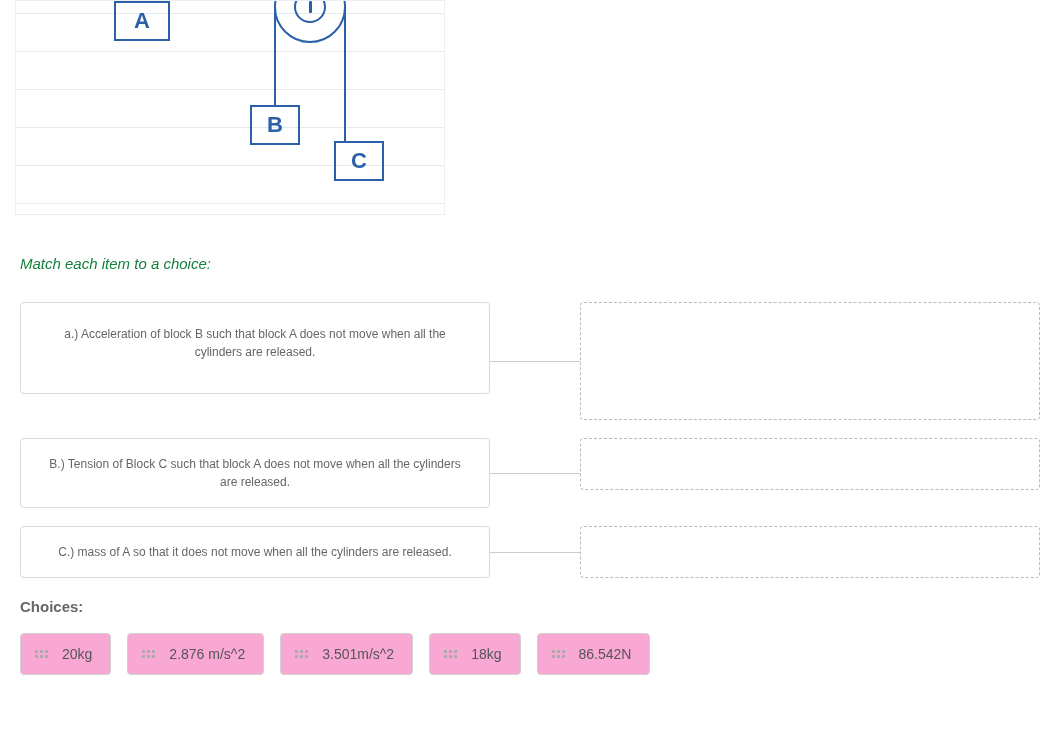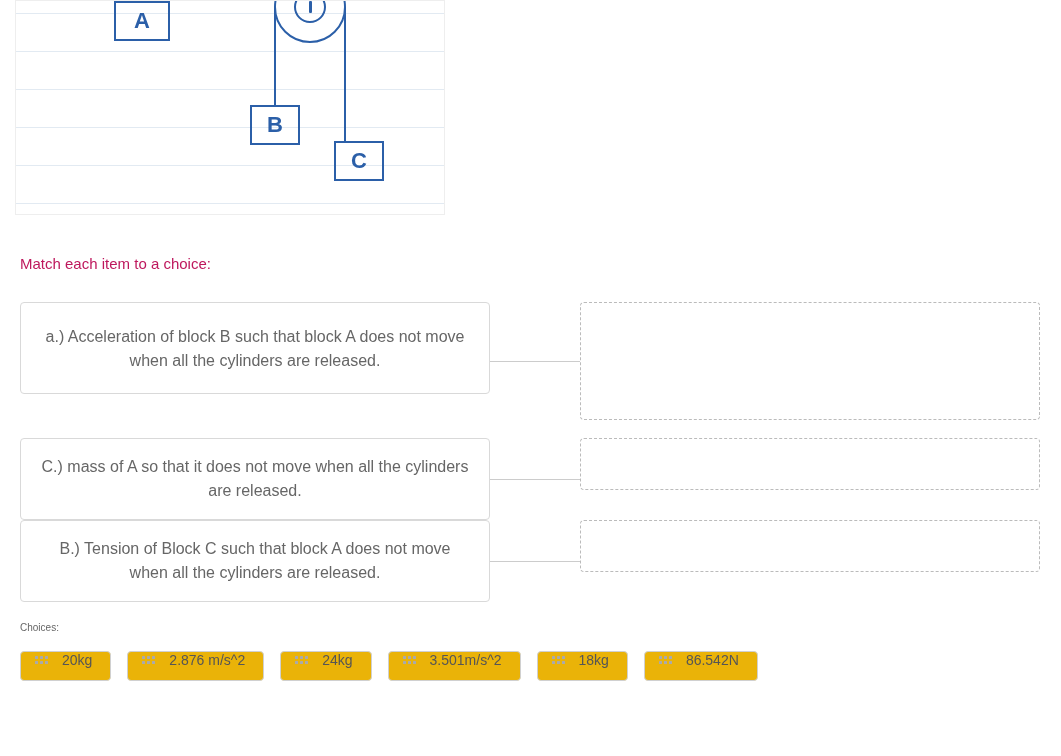--- a/index.html
+++ b/index.html
@@ -63,42 +63,43 @@
     width: 2px;
     background: #2b5fa8;
   }
   .rope-h {
     position: absolute;
     height: 2px;
     background: #2b5fa8;
   }
   .instruction {
     margin: 40px 0 0 20px;
-    color: #be185d;
+    font-style: italic;
+    color: #15803d;
     font-size: 15px;
   }
   .match-area {
     position: relative;
     margin: 30px 0 0 20px;
     width: 1020px;
   }
   .match-row {
     position: relative;
     display: flex;
     align-items: flex-start;
     margin-bottom: 18px;
   }
   .prompt-box {
     width: 470px;
     border: 1px solid #d9d9d9;
     border-radius: 4px;
     padding: 16px 20px;
     text-align: center;
     color: #666;
-    font-size: 16px;
+    font-size: 12px;
     line-height: 1.5;
     background: #fff;
   }
   .prompt-box.tall { min-height: 92px; padding-top: 22px; }
   .connector {
     width: 90px;
     position: relative;
     align-self: center;
   }
   .connector::before {
@@ -113,40 +114,41 @@
     flex: 1;
     border: 1px dashed #bbb;
     border-radius: 4px;
     min-height: 50px;
   }
   .drop-box.large { min-height: 118px; }
   .drop-box.med { min-height: 52px; }
   .choices-label {
     margin: 20px 0 0 20px;
     color: #666;
-    font-size: 10px;
+    font-size: 15px;
+    font-weight: bold;
   }
   .choices-container {
     margin: 18px 0 0 20px;
     display: flex;
     flex-wrap: wrap;
     gap: 16px;
     width: 1020px;
   }
   .choice-chip {
     border: 1px solid #d0d0d0;
     border-radius: 4px;
-    padding: 0 18px 12px 14px;
+    padding: 12px 18px 12px 14px;
     display: flex;
     align-items: center;
     gap: 14px;
     color: #555;
     font-size: 14px;
     cursor: grab;
-    background: #eab308;
+    background: #f9a8d4;
   }
   .grip {
     display: grid;
     grid-template-columns: repeat(3, 3px);
     grid-template-rows: repeat(2, 3px);
     gap: 2px;
   }
   .grip span {
     width: 3px; height: 3px;
     background: #aaa;
@@ -194,32 +196,32 @@
 <div class="instruction">Match each item to a choice:</div>
 
 <div class="match-area">
 
   <div class="match-row">
     <div class="prompt-box tall">a.) Acceleration of block B such that block A does not move when all the cylinders are released.</div>
     <div class="connector"></div>
     <div class="drop-box large"></div>
   </div>
 
+  <div class="match-row">
+    <div class="prompt-box">B.) Tension of Block C such that block A does not move when all the cylinders are released.</div>
+    <div class="connector"></div>
+    <div class="drop-box med"></div>
+  </div>
+
   <div class="match-row" style="margin-bottom:0;">
     <div class="prompt-box">C.) mass of A so that it does not move when all the cylinders are released.</div>
     <div class="connector"></div>
     <div class="drop-box med"></div>
   </div>
 
-  <div class="match-row">
-    <div class="prompt-box">B.) Tension of Block C such that block A does not move when all the cylinders are released.</div>
-    <div class="connector"></div>
-    <div class="drop-box med"></div>
-  </div>
-
 </div>
 
 <div class="choices-label">Choices:</div>
 
 <div class="choices-container">
   <div class="choice-chip">
     <div class="grip">
         <span></span>
         <span></span>
         <span></span>
@@ -242,31 +244,20 @@
   </div>
   <div class="choice-chip">
     <div class="grip">
         <span></span>
         <span></span>
         <span></span>
         <span></span>
         <span></span>
         <span></span>
       </div>
-    <span>24kg</span>
-  </div>
-  <div class="choice-chip">
-    <div class="grip">
-        <span></span>
-        <span></span>
-        <span></span>
-        <span></span>
-        <span></span>
-        <span></span>
-      </div>
     <span>3.501m/s^2</span>
   </div>
   <div class="choice-chip">
     <div class="grip">
         <span></span>
         <span></span>
         <span></span>
         <span></span>
         <span></span>
         <span></span>

